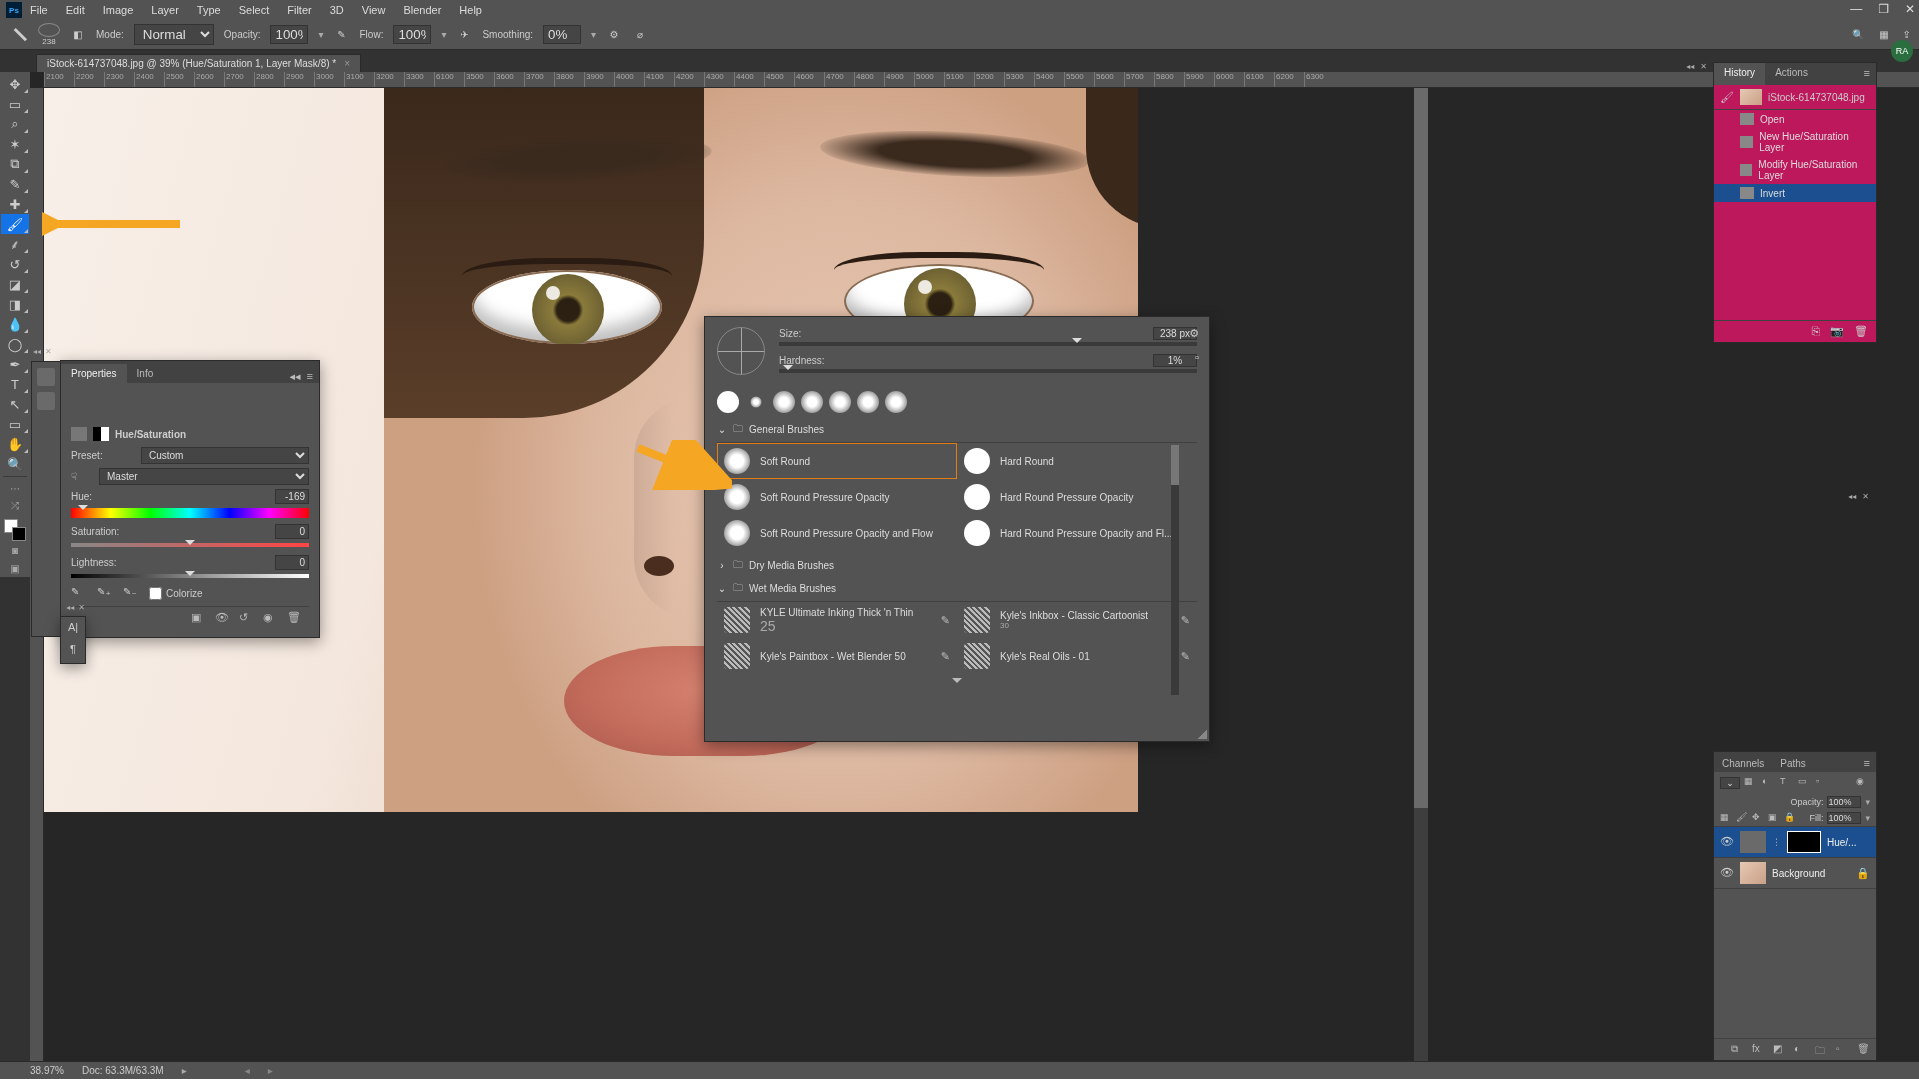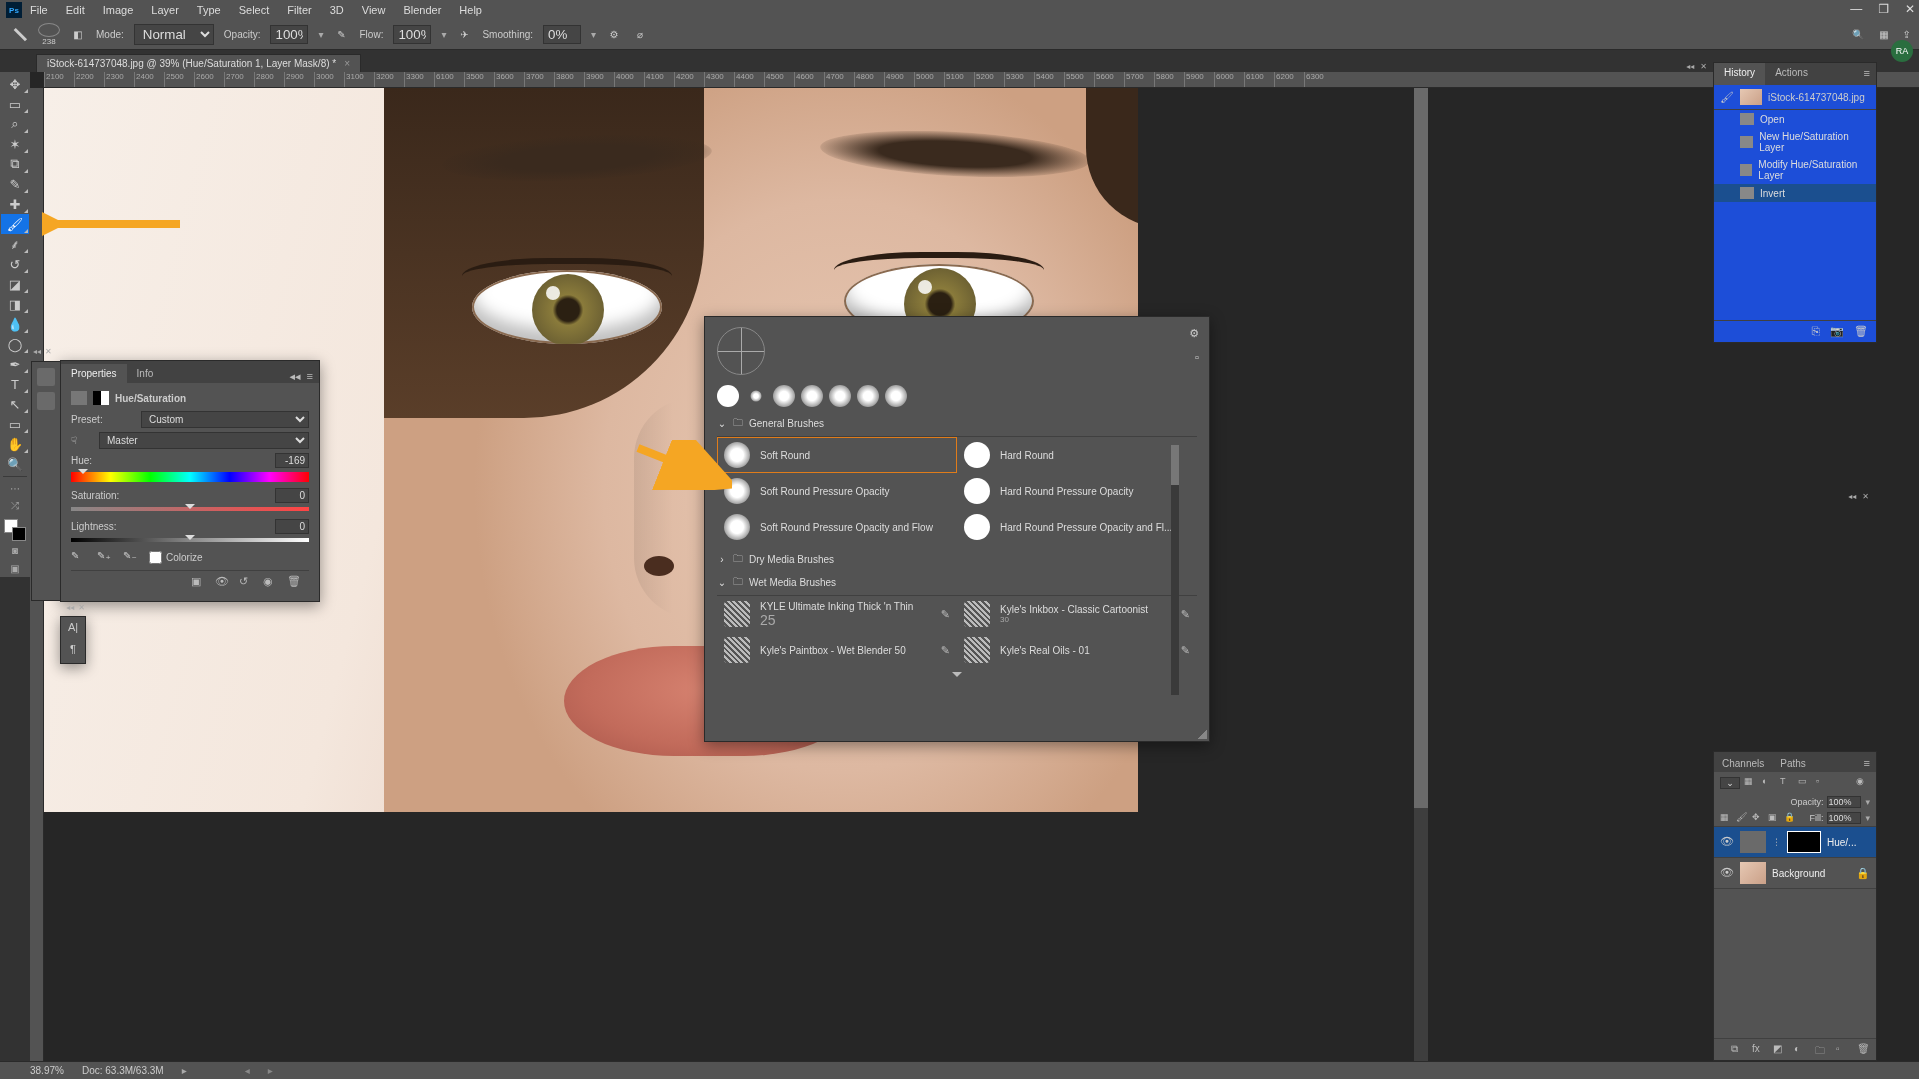--- a/index.html
+++ b/index.html
@@ -67,21 +67,21 @@
 .hair.r{right:0;width:100px;height:724px;background:#f8f3ee;}
 .hair.r2{left:1042px;top:0;width:80px;height:140px;background:#3a281b;border-radius:0 0 0 90px;}
 
 
 .panel{position:absolute;background:#535353;border:1px solid #2a2a2a;box-shadow:0 4px 14px rgba(0,0,0,.4);}
 .properties{left:60px;top:360px;width:260px;}
 .panel-tabs{display:flex;background:#424242;height:22px;align-items:flex-end;}
 .panel-tabs .ptab{padding:4px 10px;font-size:10px;color:#bbb;}
 .panel-tabs .ptab.active{background:#535353;color:#eee;}
 .panel-tabs .icons{margin-left:auto;display:flex;gap:6px;padding-right:6px;color:#bbb;}
-.panel-body{padding:8px 10px;}
+.panel-body{padding:8px 10px;margin-top:36px;}
 .panel-strip{position:absolute;left:-30px;top:0;width:30px;background:#535353;border:1px solid #2a2a2a;display:flex;flex-direction:column;align-items:center;justify-content:flex-start;padding-top:6px;gap:6px;}
 .panel-strip .si{width:18px;height:18px;background:#6a6a6a;border-radius:2px;}
 .adj-title{display:flex;align-items:center;gap:6px;font-size:10px;margin-bottom:6px;}
 .adj-title .chip{width:16px;height:14px;background:#777;}
 .adj-title .chip2{width:16px;height:14px;background:linear-gradient(90deg,#000 50%,#fff 50%);}
 .prop-row{display:flex;align-items:center;gap:10px;font-size:10px;margin:4px 0;}
 .prop-row .pl{width:60px;color:#ccc;}
 .prop-row select,.prop-row input{background:#454545;border:1px solid #333;color:#ddd;font-size:10px;padding:1px 3px;}
 .prop-row input.val{width:34px;text-align:right;margin-left:auto;}
 .hue-bar{height:10px;background:linear-gradient(90deg,red,yellow,lime,cyan,blue,magenta,red);position:relative;margin:2px 0 6px;}
@@ -124,21 +124,21 @@
 .bp-item .thumb.tex{background:repeating-linear-gradient(45deg,#bbb,#bbb 2px,#555 2px,#555 4px);border-radius:4px;}
 .bp-item .bn{font-size:10px;color:#ddd;}
 .bp-scroll{position:absolute;right:30px;top:128px;width:8px;height:250px;background:#3a3a3a;}
 .bp-scroll .th{width:8px;height:40px;background:#777;}
 .bp-bottom{height:10px;display:flex;justify-content:center;align-items:center;margin-top:4px;}
 .bp-bottom .tri{width:0;height:0;border:5px solid transparent;border-top-color:#bbb;}
 .bp-resize{position:absolute;right:2px;bottom:2px;width:10px;height:10px;background:linear-gradient(135deg,transparent 50%,#888 50%);}
 
 
 .rightcol{position:absolute;right:42px;top:62px;width:164px;}
-.history-panel{background:#1d4ed8;border:1px solid #2a2a2a;}
+.history-panel{background:#be185d;border:1px solid #2a2a2a;}
 .hp-tabs{display:flex;background:#424242;height:22px;}
 .hp-tabs .ht{padding:4px 10px;font-size:10px;color:#bbb;}
 .hp-tabs .ht.active{background:#535353;color:#eee;}
 .hp-snap{display:flex;align-items:center;gap:6px;padding:4px 6px;border-bottom:1px solid #404040;}
 .hp-snap .sn-th{width:22px;height:16px;background:linear-gradient(135deg,#e6c8b3,#caa088);}
 .hp-list{min-height:120px;}
 .hp-item{display:flex;align-items:center;gap:6px;padding:3px 6px 3px 26px;font-size:10px;color:#ddd;}
 .hp-item .hi-ico{width:14px;height:12px;background:#888;}
 .hp-item.active{background:#1b4f8f;}
 .hp-foot{display:flex;justify-content:flex-end;gap:10px;padding:4px 8px;border-top:1px solid #404040;}
@@ -424,20 +424,38 @@
   </div>
   <div class="ci">A|</div>
   <div class="ci">¶</div>
 </div>
 
 <div class="panel brushpicker">
   <span class="gear">⚙</span>
   <span class="newset">▫</span>
   <div class="bp-top">
     <div class="bp-angle"></div>
+    <div class="bp-sliders">
+      <div class="bp-row">
+          <span class="bl">Size:</span>
+          <span style="flex:1;"></span>
+          <span class="bval">238 px</span>
+        </div>
+      <div class="bp-track">
+          <div class="bk" style="left:70%;"></div>
+        </div>
+      <div class="bp-row">
+          <span class="bl">Hardness:</span>
+          <span style="flex:1;"></span>
+          <span class="bval">1%</span>
+        </div>
+      <div class="bp-track">
+          <div class="bk" style="left:1%;"></div>
+        </div>
+    </div>
   </div>
   <div class="bp-presets">
     <div class="pp hard"></div>
     <div class="pp" style="transform:scale(.5);"></div>
     <div class="pp"></div>
     <div class="pp"></div>
     <div class="pp"></div>
     <div class="pp"></div>
     <div class="pp"></div>
   </div>

